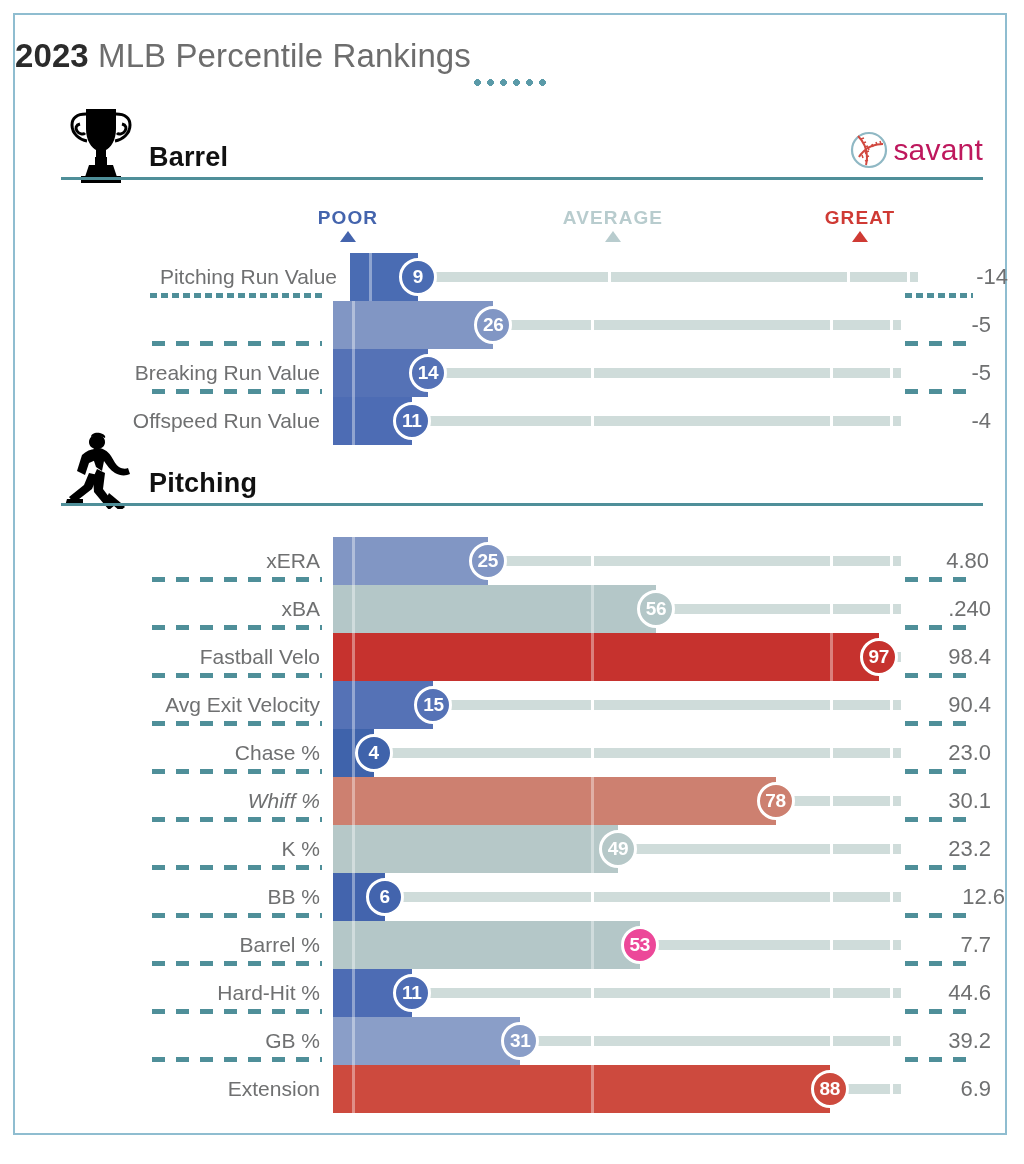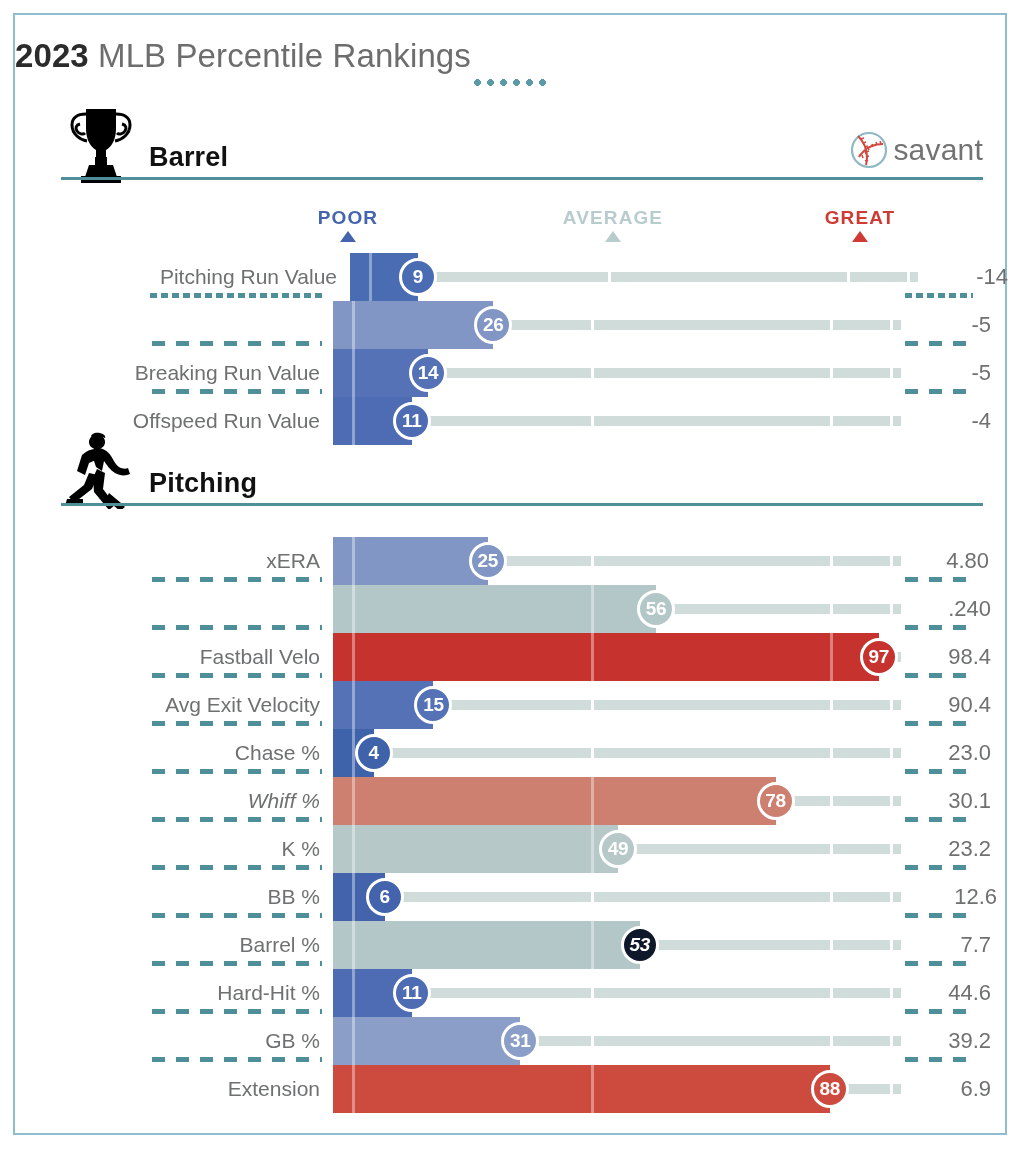--- a/index.html
+++ b/index.html
@@ -32,21 +32,21 @@
   .section-head .stitle{
     position:absolute;left:88px;bottom:6px;
     font-size:27px;font-weight:bold;color:#111;letter-spacing:.2px;
   }
   .section-head .rule{
     position:absolute;left:0;right:0;bottom:-1px;height:3px;background:#4f8f99;
   }
   
   #savant{position:absolute;right:0;bottom:8px;height:42px;display:flex;align-items:center;}
   #savant .ball{width:40px;height:40px;margin-right:4px;}
-  #savant .word{font-size:30px;color:#737373;letter-spacing:.2px;line-height:30px;}
+  #savant .word{font-size:30px;color:#be185d;letter-spacing:.2px;line-height:30px;}
   
   #scale{position:absolute;left:0;top:192px;width:100%;height:46px;}
   .scale-lab{position:absolute;font-size:19px;font-weight:bold;letter-spacing:1.1px;
      transform:translateX(-50%);text-align:center;top:0;}
   .scale-lab.poor{color:#4464ad;}
   .scale-lab.avg{color:#b8ccce;}
   .scale-lab.great{color:#cf3a34;}
   .tri{position:absolute;top:24px;width:0;height:0;transform:translateX(-50%);
      border-left:8px solid transparent;border-right:8px solid transparent;}
   .tri.poor{border-bottom:11px solid #4464ad;}
@@ -222,20 +222,21 @@
         </div>
         <div class="fill" style="left: 318px; width: 154.75px; background: rgb(129, 150, 196);">
           <span class="tk" style="left: 19px;"></span>
         </div>
         <div class="bub" style="left: 472.75px; background: rgb(129, 150, 196);">25</div>
         <div class="val" style="right: 16px;">4.80</div>
       </div>
       <div class="sep dash" style="top: 562px; left: 137px; width: 170px;"></div>
       <div class="sep dash" style="top: 562px; left: 890px; width: 68px;"></div>
       <div class="row" style="top: 570px;">
+        <div class="lab" style="width: 305px;">xBA</div>
         <div class="track" style="left: 318px; width: 568px;">
           <span class="tk" style="left: 19px;"></span>
           <span class="tk" style="left: 257.92px;"></span>
           <span class="tk" style="left: 496.84px;"></span>
           <span class="tk" style="left: 556.57px;"></span>
         </div>
         <div class="fill" style="left: 318px; width: 323.08px; background: rgb(180, 199, 200);">
           <span class="tk" style="left: 19px;"></span>
           <span class="tk" style="left: 257.92px;"></span>
         </div>
@@ -333,37 +334,37 @@
         <div class="track" style="left: 318px; width: 568px;">
           <span class="tk" style="left: 19px;"></span>
           <span class="tk" style="left: 257.92px;"></span>
           <span class="tk" style="left: 496.84px;"></span>
           <span class="tk" style="left: 556.57px;"></span>
         </div>
         <div class="fill" style="left: 318px; width: 51.58px; background: rgb(67, 100, 173);">
           <span class="tk" style="left: 19px;"></span>
         </div>
         <div class="bub" style="left: 369.58px; background: rgb(67, 100, 173);">6</div>
-        <div class="val" style="right: 8px;">12.6</div>
+        <div class="val" style="right: 0;">12.6</div>
       </div>
       <div class="sep dash" style="top: 898px; left: 137px; width: 170px;"></div>
       <div class="sep dash" style="top: 898px; left: 890px; width: 68px;"></div>
       <div class="row" style="top: 906px;">
         <div class="lab" style="width: 305px;">Barrel %</div>
         <div class="track" style="left: 318px; width: 568px;">
           <span class="tk" style="left: 19px;"></span>
           <span class="tk" style="left: 257.92px;"></span>
           <span class="tk" style="left: 496.84px;"></span>
           <span class="tk" style="left: 556.57px;"></span>
         </div>
         <div class="fill" style="left: 318px; width: 306.79px; background: rgb(180, 199, 200);">
           <span class="tk" style="left: 19px;"></span>
           <span class="tk" style="left: 257.92px;"></span>
         </div>
-        <div class="bub" style="left: 624.79px; background: #0f172a; font-style: italic;">53</div>
+        <div class="bub" style="left: 624.79px; background: #ec4899;">53</div>
         <div class="val" style="right: 14px;">7.7</div>
       </div>
       <div class="sep dash" style="top: 946px; left: 137px; width: 170px;"></div>
       <div class="sep dash" style="top: 946px; left: 890px; width: 68px;"></div>
       <div class="row" style="top: 954px;">
         <div class="lab" style="width: 305px;">Hard-Hit %</div>
         <div class="track" style="left: 318px; width: 568px;">
           <span class="tk" style="left: 19px;"></span>
           <span class="tk" style="left: 257.92px;"></span>
           <span class="tk" style="left: 496.84px;"></span>

